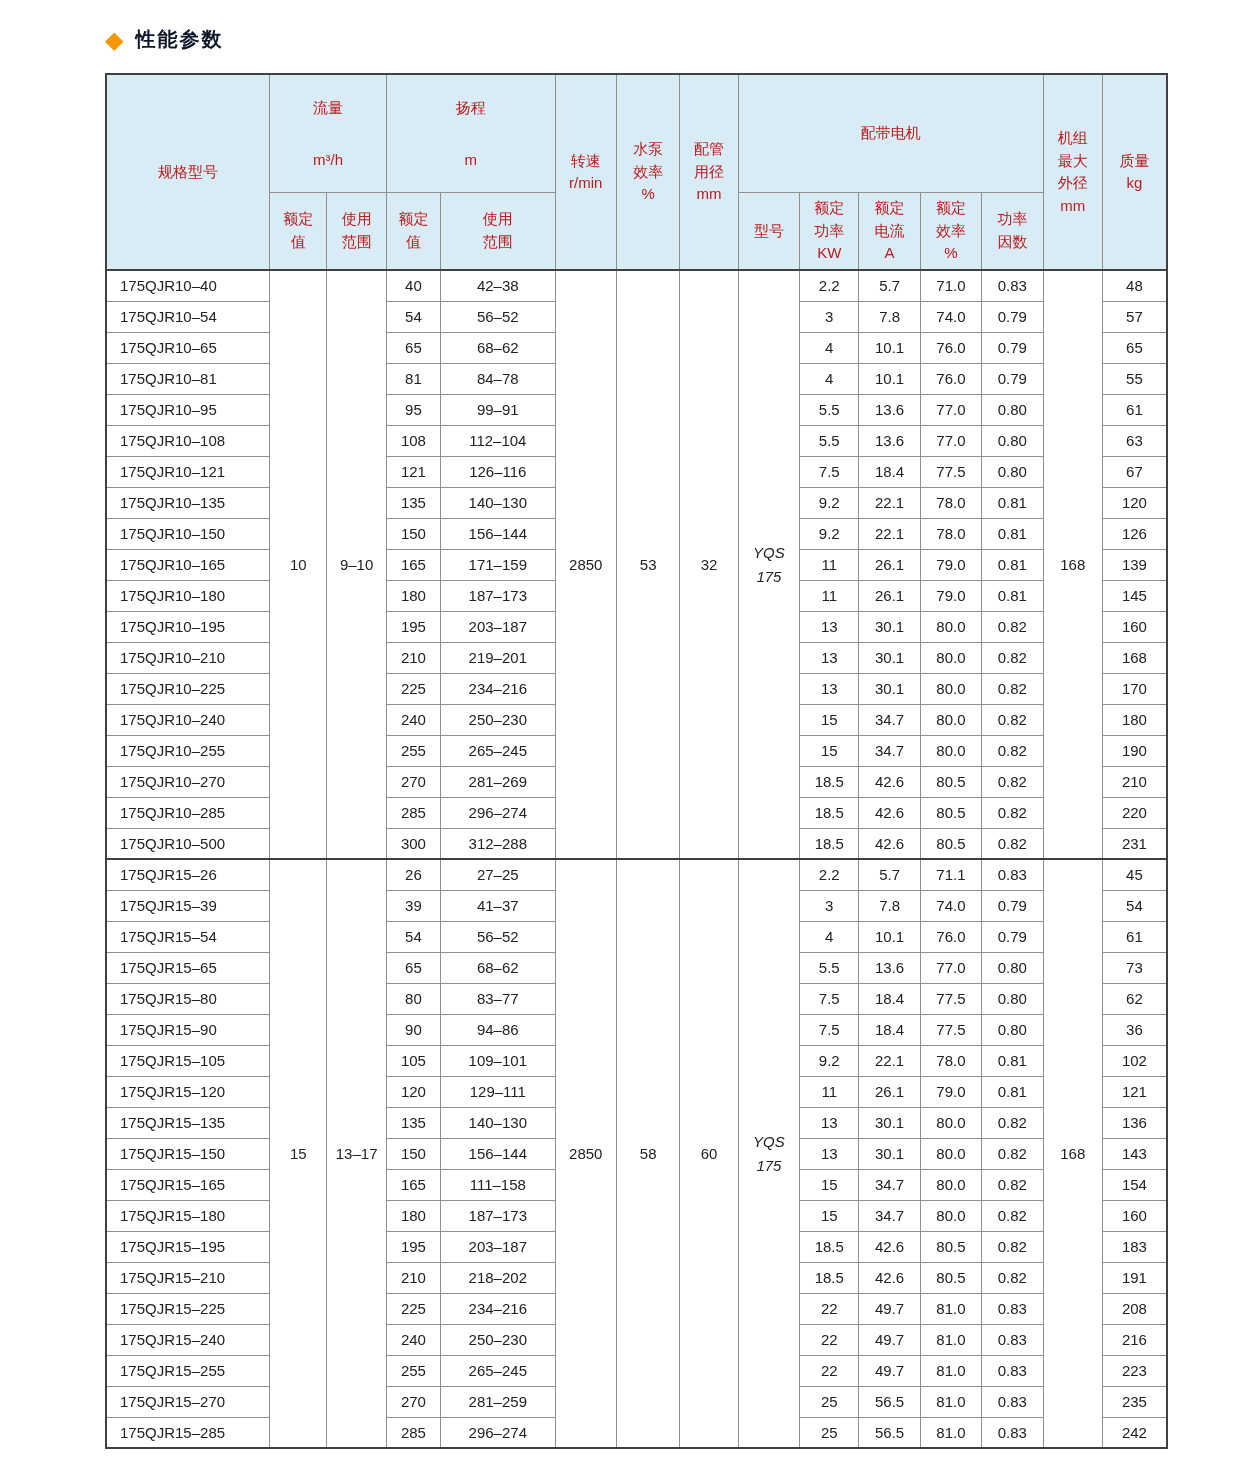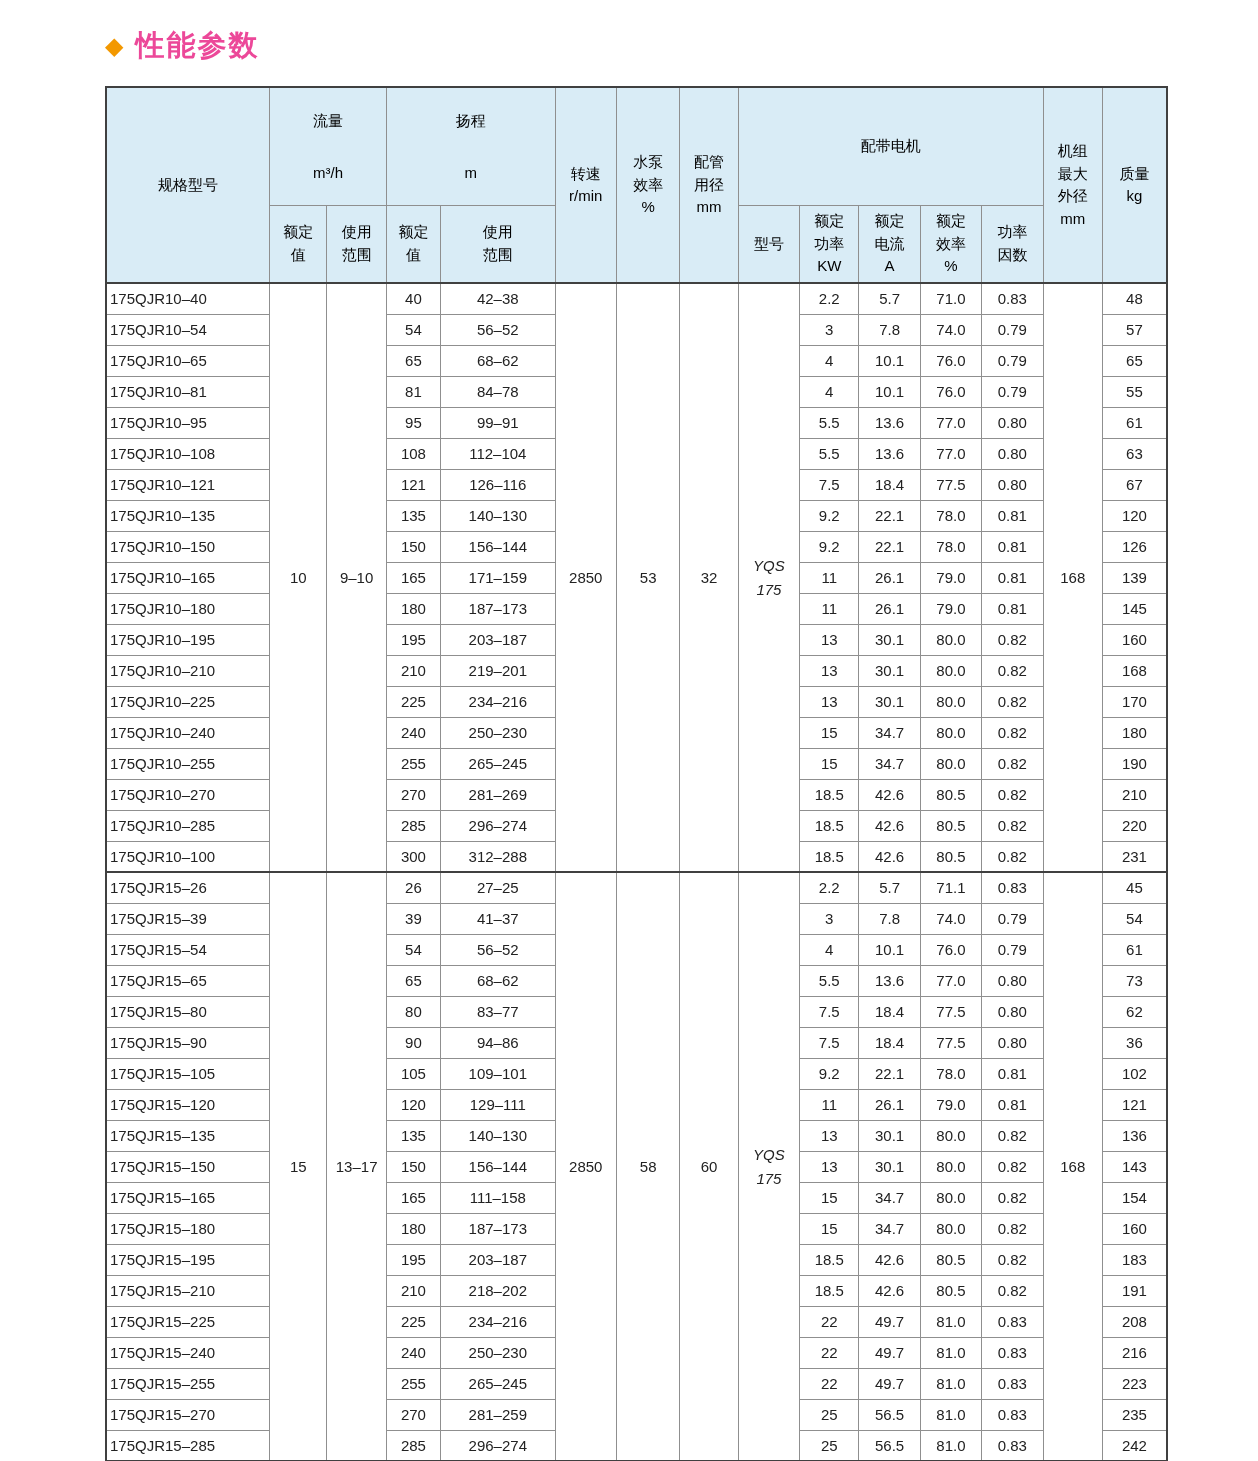--- a/index.html
+++ b/index.html
@@ -20,58 +20,58 @@
   .page { padding: 26px 0 0 105px; }
 
   .title { display: flex; align-items: center; margin: 0 0 20px 0; }
   .diamond {
     color: var(--accent);
     font-size: 24px;
     line-height: 1;
     margin-right: 12px;
   }
   .title-text {
-    font-size: 29px;
+    font-size: 20px;
     font-weight: bold;
     letter-spacing: 2px;
-    color: #ec4899;
+    color: #0f172a;
   }
 
   table.spec {
     border-collapse: collapse;
     table-layout: fixed;
     width: 1063px;
     border: 2px solid var(--border-dark);
   }
   .spec th, .spec td {
     border: 1px solid var(--border-light);
     text-align: center;
     vertical-align: middle;
     padding: 0;
     font-size: 15px;
     font-weight: normal;
   }
   .spec thead th {
     background: var(--header-bg);
     white-space: pre-line;
     line-height: 1.5;
-    color: #000000;
+    color: #b91c1c;
   }
   .spec thead tr.h-top th { height: 70px; }
   .spec thead tr.h-sub th { height: 78px; }
   th.lh-loose { line-height: 1.75; }
   th.lh-wide  { line-height: 2.7; }
   .grp  { line-height: 1.3; }
   .unit { line-height: 1.3; margin-top: 10px; }
 
   .spec tbody td { height: 31px; background: #fff; color: #222; }
   .spec tbody.section > tr:first-child > td {
     border-top: 2px solid var(--border-dark);
   }
-  td.model { text-align: left; padding-left: 3px; }
+  td.model { text-align: left; padding-left: 13px; }
   .pre { white-space: pre-line; line-height: 1.6; font-style: italic; }
 </style>
 </head>
 <body>
 
 <div class="page">
 
   <div class="title">
     <span class="diamond">◆</span>
     <span class="title-text">性能参数</span>
@@ -328,21 +328,21 @@
           <td class="model">175QJR10–285</td>
           <td>285</td>
           <td>296–274</td>
           <td>18.5</td>
           <td>42.6</td>
           <td>80.5</td>
           <td>0.82</td>
           <td>220</td>
         </tr>
         <tr>
-          <td class="model">175QJR10–100</td>
+          <td class="model">175QJR10–500</td>
           <td>300</td>
           <td>312–288</td>
           <td>18.5</td>
           <td>42.6</td>
           <td>80.5</td>
           <td>0.82</td>
           <td>231</td>
         </tr>
       </tbody>
     <tbody id="section-1" class="section">

